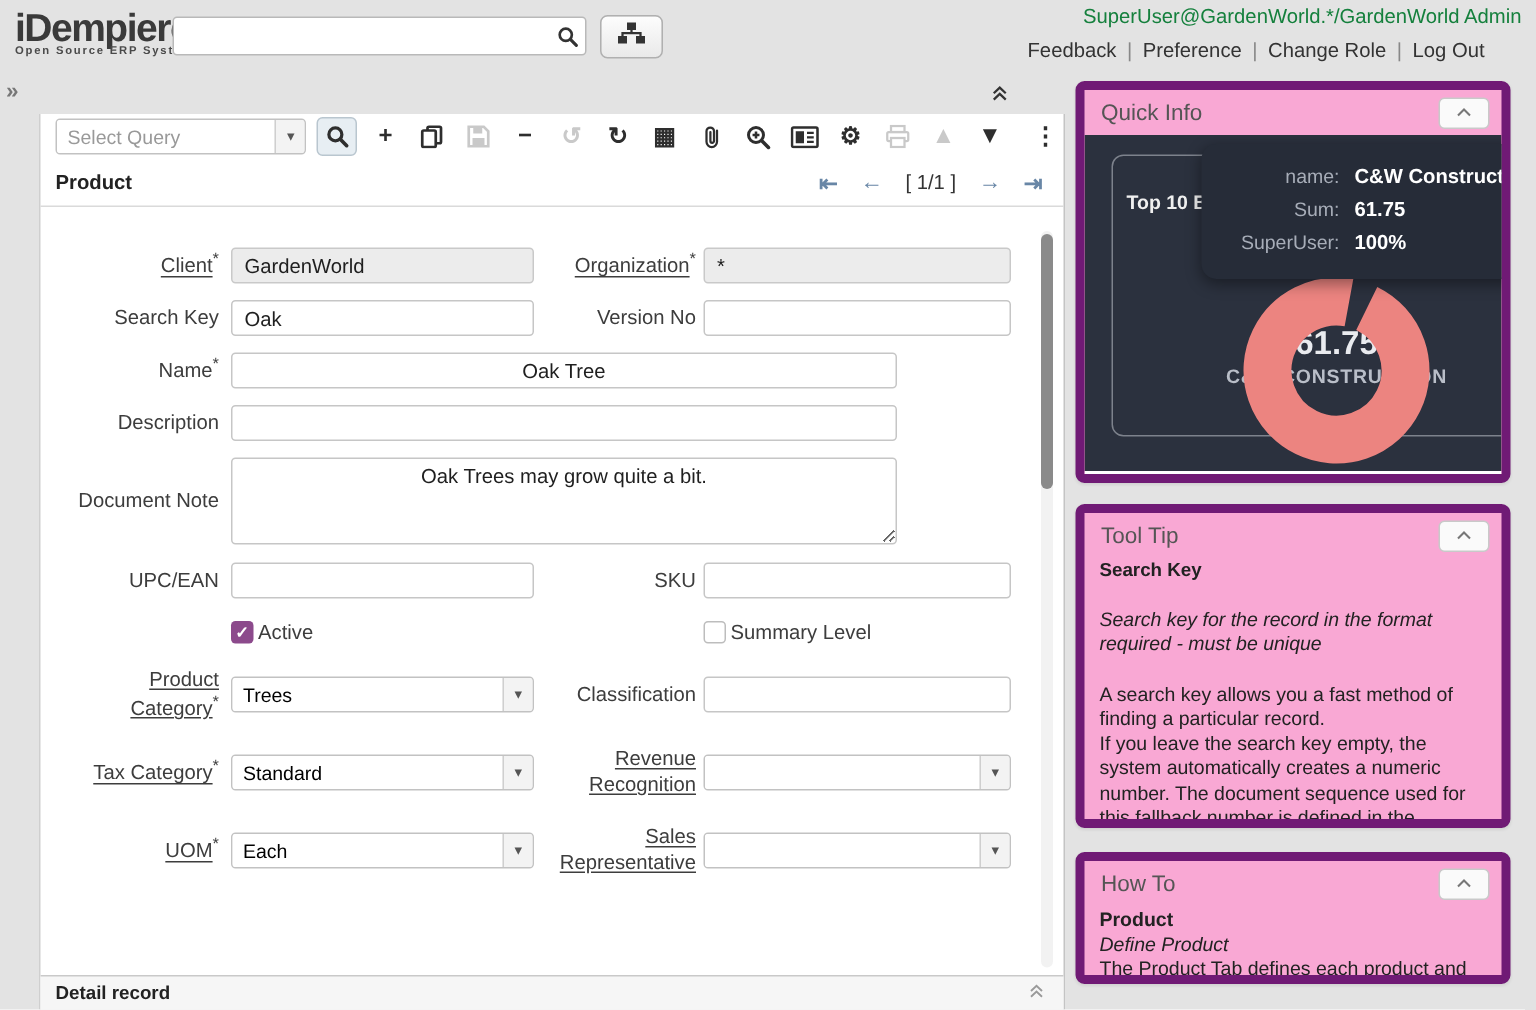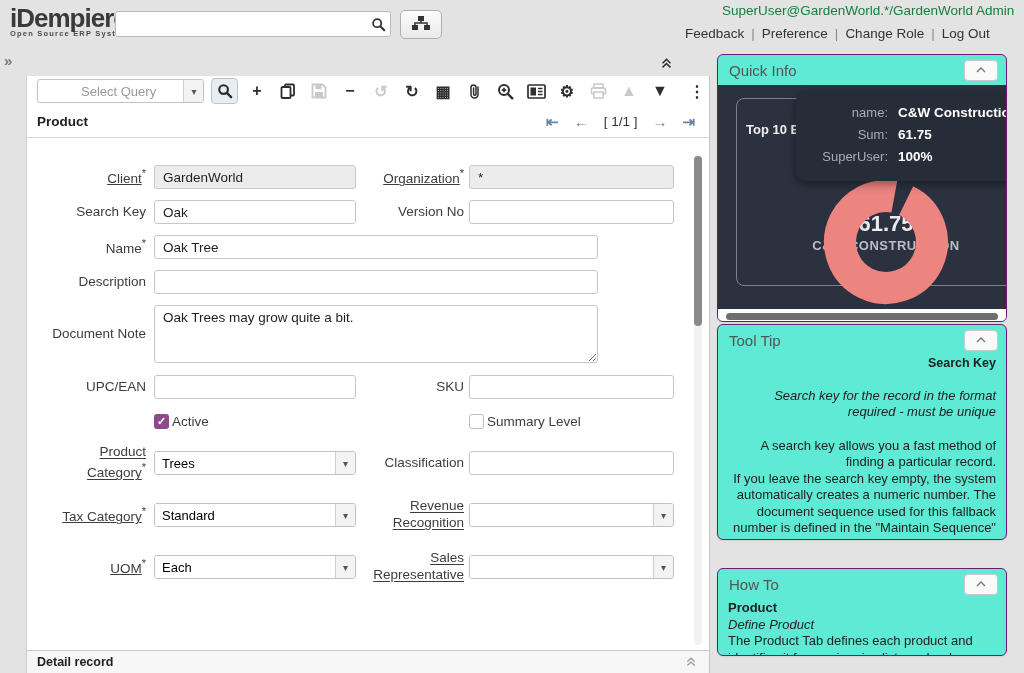--- a/index.html
+++ b/index.html
@@ -26,78 +26,78 @@
   .tab .close { font-weight:bold; margin-left:8px; color:#222; }
   .tab-collapse { position:absolute; left:660px; top:55px; color:#444; }
 
   
   .panel-left { position:absolute; left:26px; top:76px; width:684px; height:597px; background:#fff; border-left:1px solid #cfcfcf; border-right:1px solid #c4c4c4; }
   .toolbar { height:30px; display:flex; align-items:center; gap:7px; padding-left:10px; }
   .combo { display:flex; height:24px; border:1px solid #c2c2c2; border-radius:3px; background:#fff; overflow:hidden; }
   .combo input { flex:1; border:none; outline:none; font-size:13px; padding:0 7px; min-width:0; }
   .combo input::placeholder { color:#999; }
   .combo-btn { width:20px; border:none; border-left:1px solid #cfcfcf; background:#f3f3f3; color:#555; font-size:10px; display:flex; align-items:center; justify-content:center; cursor:pointer; }
-  .tb-combo { width:170px;padding-left:36px; }
+  .tb-combo { width:170px; }
   .tbi { min-width:24px; height:26px; display:flex; align-items:center; justify-content:center; color:#2e2e2e; font-weight:bold; cursor:pointer; }
   .tbi.dis { color:#c9c9c9; cursor:default; }
   .tbi.boxed { border:1px solid #b9c6cf; background:#e7eef3; border-radius:4px; width:27px; }
   .titlebar { height:32px; display:flex; align-items:center; border-bottom:1px solid #dadada; padding:0 14px 0 10px; }
   .rec-title { font-weight:bold; font-size:13.5px; color:#222; }
   .rec-nav { margin-left:auto; display:flex; align-items:center; gap:15px; }
   .nav-ic { color:#6886a6; font-size:15px; font-weight:bold; cursor:pointer; }
   .rec-page { font-size:13.5px; color:#333; }
 
   
   .formarea { position:absolute; left:0; right:0; top:63px; bottom:23px; overflow:hidden; padding:26px 0 0 20px; }
   .row { display:flex; align-items:center; margin-bottom:11px; }
   .lbl { width:99px; flex:none; text-align:right; margin-right:8px; font-size:13.5px; color:#3d3d3d; line-height:1.25; }
   .lbl2 { width:108px; flex:none; text-align:right; margin-right:5px; font-size:13.5px; color:#3d3d3d; line-height:1.25; }
   .ul { text-decoration:underline; text-underline-offset:2px; }
   sup.req { font-size:11px; color:#3d3d3d; }
   .inp { height:24px; border:1px solid #c6c6c6; border-radius:3px; font-size:13.5px; padding:0 8px; color:#1f1f1f; outline:none; background:#fff; }
   .inp.ro { background:#ececec; border-color:#c9c9c9; }
   .w-s { width:202px; }
   .w-s2 { width:205px; }
-  .w-l { width:444px; }
+  .w-l { width:444px;text-align:center; }
   textarea.inp { resize:both; padding:4px 8px; font-family:"Liberation Sans",sans-serif; line-height:1.25; }
   .ta1 { height:52px; }
   .ta2 { height:58px; }
   .row.top { align-items:flex-start; }
   .row.top .lbl, .row.top .lbl2 { margin-top:6px; }
   .cbrow { margin-bottom:0; height:16px; }
   .cb { width:15px; height:15px; border-radius:3px; display:inline-flex; align-items:center; justify-content:center; margin-right:3px; flex:none; }
   .cb.on { background:#8c4a8c; color:#fff; font-size:11px; font-weight:bold; }
   .cb.off { background:#fff; border:1px solid #bdbdbd; }
   .cb-label { font-size:13.5px; color:#3d3d3d; }
   .combo-row { height:52px; margin-bottom:0; }
   .vscroll { position:absolute; right:7px; top:15px; bottom:5px; width:8px; background:#f2f2f2; border-radius:4px; }
   .vscroll .thumb { position:absolute; top:2px; left:0; width:8px; height:170px; background:#8a8a8a; border-radius:4px; }
   .detailbar { position:absolute; left:0; right:0; bottom:0; height:23px; background:#f6f6f6; border-top:1px solid #c9c9c9; display:flex; align-items:center; padding:0 12px 0 10px; }
   .detailbar .dlabel { font-size:12.5px; font-weight:bold; color:#222; }
   .detailbar .dchev { margin-left:auto; color:#9a9a9a; }
 
   
-  .spanel { position:absolute; left:717px; width:290px; background:#5eead4; border:1px solid #701a75; border-radius:6px; overflow:hidden; box-shadow:0 1px 2px rgba(0,0,0,.08); }
+  .spanel { position:absolute; left:717px; width:290px; background:#f9a8d4; border:6px solid #701a75; border-radius:6px; overflow:hidden; box-shadow:0 1px 2px rgba(0,0,0,.08); }
   .sp-head { height:30px; display:flex; align-items:center; padding:0 8px 0 11px; }
   .sp-title { font-size:15px; color:#555; }
   .sp-btn { margin-left:auto; width:34px; height:21px; border:1px solid #c9c9c9; border-radius:4px; background:#fafafa; display:flex; align-items:center; justify-content:center; cursor:pointer; }
   .qi { top:54px; height:268px; }
   .chart { position:relative; height:224px; background:#2b313e; overflow:hidden; }
   .chart-frame { position:absolute; left:18px; top:13px; width:400px; height:188px; border:1px solid #7d828c; border-radius:8px; }
   .chart-title { position:absolute; left:28px; top:37px; color:#f0f0f0; font-weight:bold; font-size:13px; z-index:1; }
   .ctooltip { position:absolute; left:78px; top:6px; width:300px; height:90px; background:#262c38; border-radius:10px; box-shadow:0 3px 10px rgba(0,0,0,.4); padding:14px 0 0 0; z-index:3; }
   .ctt-row { display:flex; margin-bottom:7px; }
   .ctt-lbl { width:92px; flex:none; text-align:right; color:#a7adb8; font-size:13px; }
   .ctt-val { margin-left:10px; color:#fff; font-weight:bold; font-size:13.5px; white-space:nowrap; }
   .donut-svg { position:absolute; left:93px; top:82px; z-index:2; }
   .donut-num { position:absolute; left:18px; top:126px; width:300px; text-align:center; color:#e9ebef; font-size:22px; font-weight:bold; z-index:1; }
   .donut-name { position:absolute; left:18px; top:153px; width:300px; text-align:center; color:#b9bec8; font-size:13px; font-weight:bold; letter-spacing:.5px; z-index:1; }
   .hscroll { height:14px; display:flex; align-items:center; padding:0 8px; background:#fff; }
   .hscroll .thumb { flex:1; height:7px; background:#6e6e6e; border-radius:4px; }
-  .tt { top:324px; height:216px;text-align:right; }
+  .tt { top:336px; height:216px; }
   .ht { top:568px; height:88px; }
   .sp-body { padding:1px 10px 10px 10px; font-size:13px; color:#222; line-height:1.27; }
   .sp-h { font-weight:bold; font-size:12.5px; }
   .sp-it { font-style:italic; }
   .tt .sp-it { margin-top:16px; }
   .tt .sp-p1 { margin-top:17px; }
 </style>
 </head>
 <body>
 

